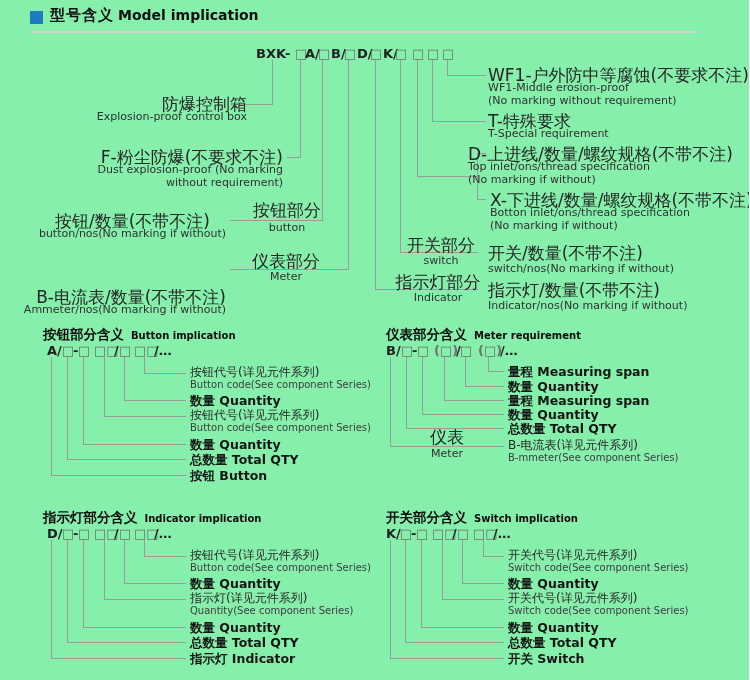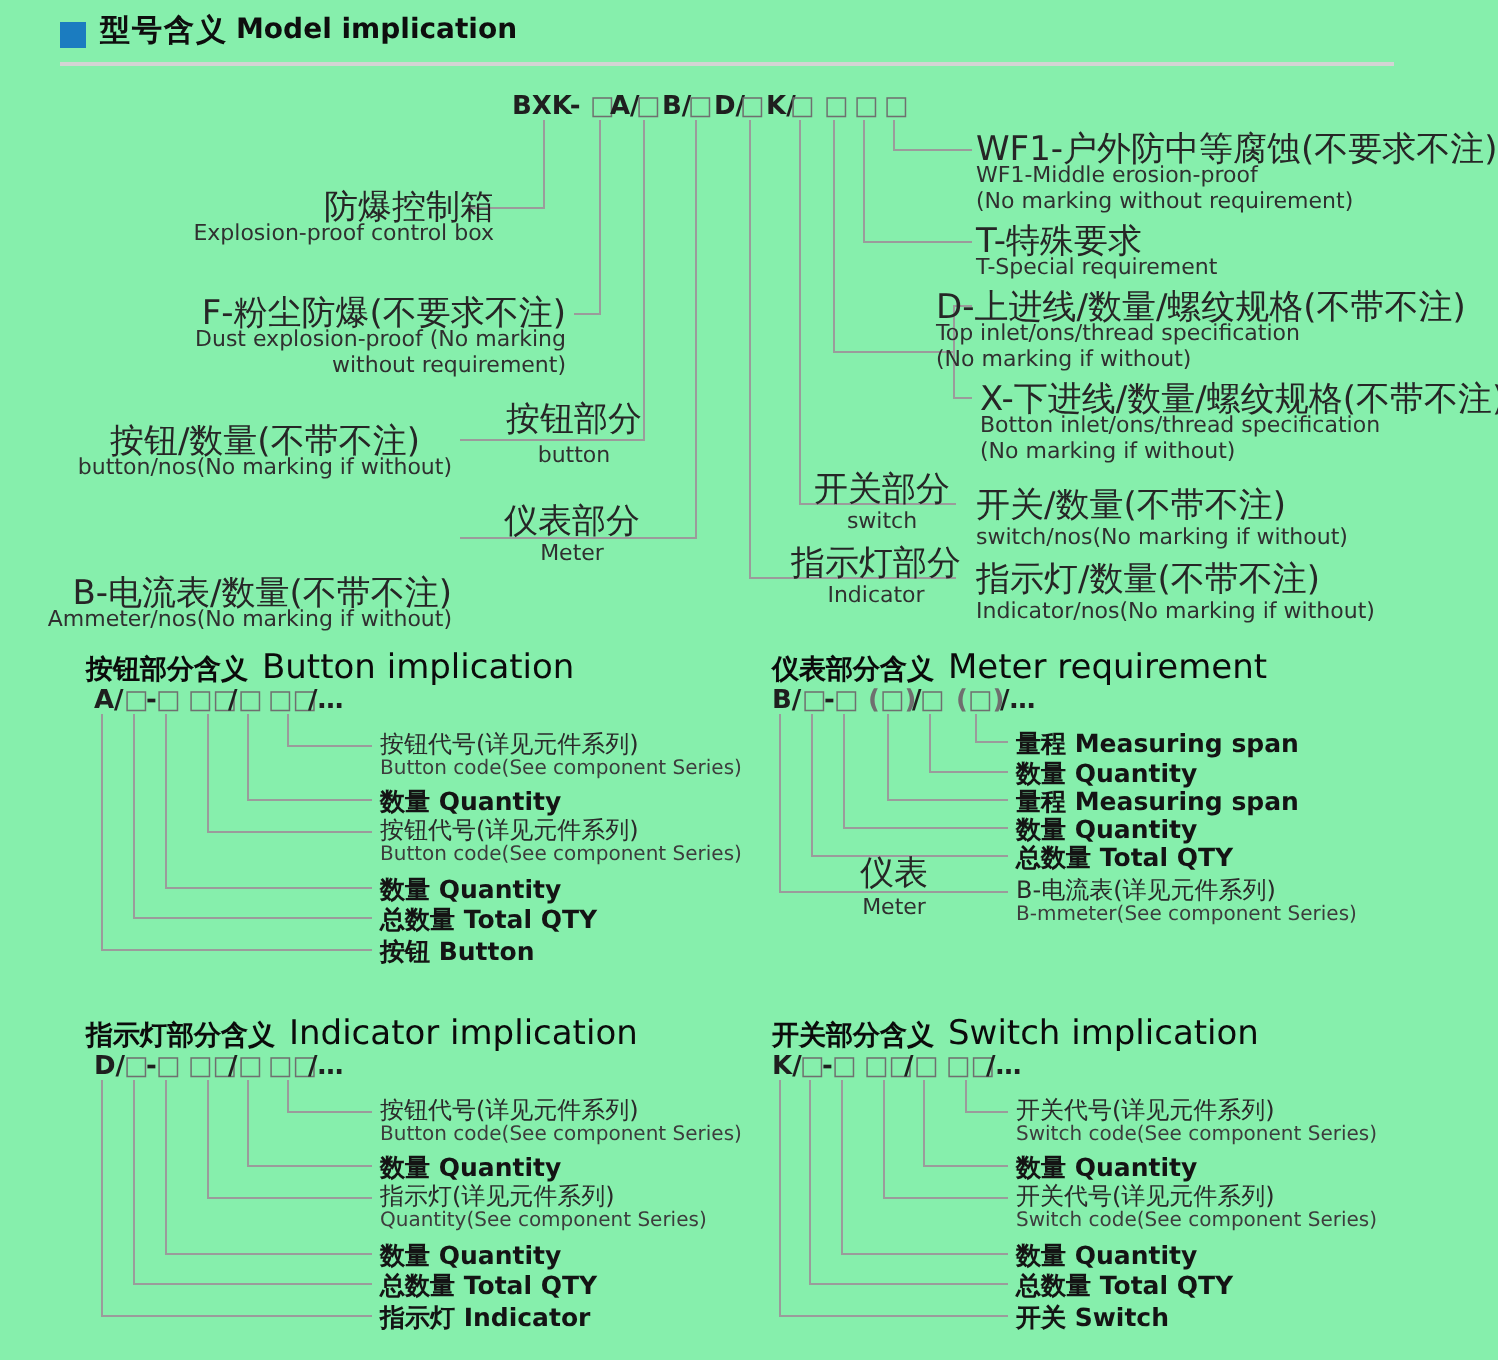--- a/index.html
+++ b/index.html
@@ -14,21 +14,21 @@
   
   .code{font-size:13px;font-weight:bold;color:#1f1f1f;}
   .cb{color:#6f6f6f;}
   
   .zh{display:block;font-size:17px;line-height:14px;color:#262626;}
   .en{display:block;font-size:11px;line-height:12.5px;color:#303030;}
   .rt{text-align:right;}
   .ctr{transform:translateX(-50%);text-align:center;}
   
   .sec-t-zh{font-size:13.5px;font-weight:bold;color:#0b0b0b;}
-  .sec-t-en{font-size:17px;font-weight:normal;color:#0b0b0b;margin-left:7px;}
+  .sec-t-en{font-size:10px;font-weight:bold;color:#0b0b0b;margin-left:7px;}
   .zh2{display:block;font-size:12px;line-height:13px;color:#2a2a2a;}
   .en2{display:block;font-size:10px;line-height:11px;color:#3d3d3d;}
   .rowb{font-size:12.5px;font-weight:bold;color:#141414;}
   svg.lines{position:absolute;left:0;top:0;pointer-events:none;}
   svg.lines path{stroke:#9b9b9b;stroke-width:1;fill:none;}
 </style>
 </head>
 <body>
 
 <div id="page">

